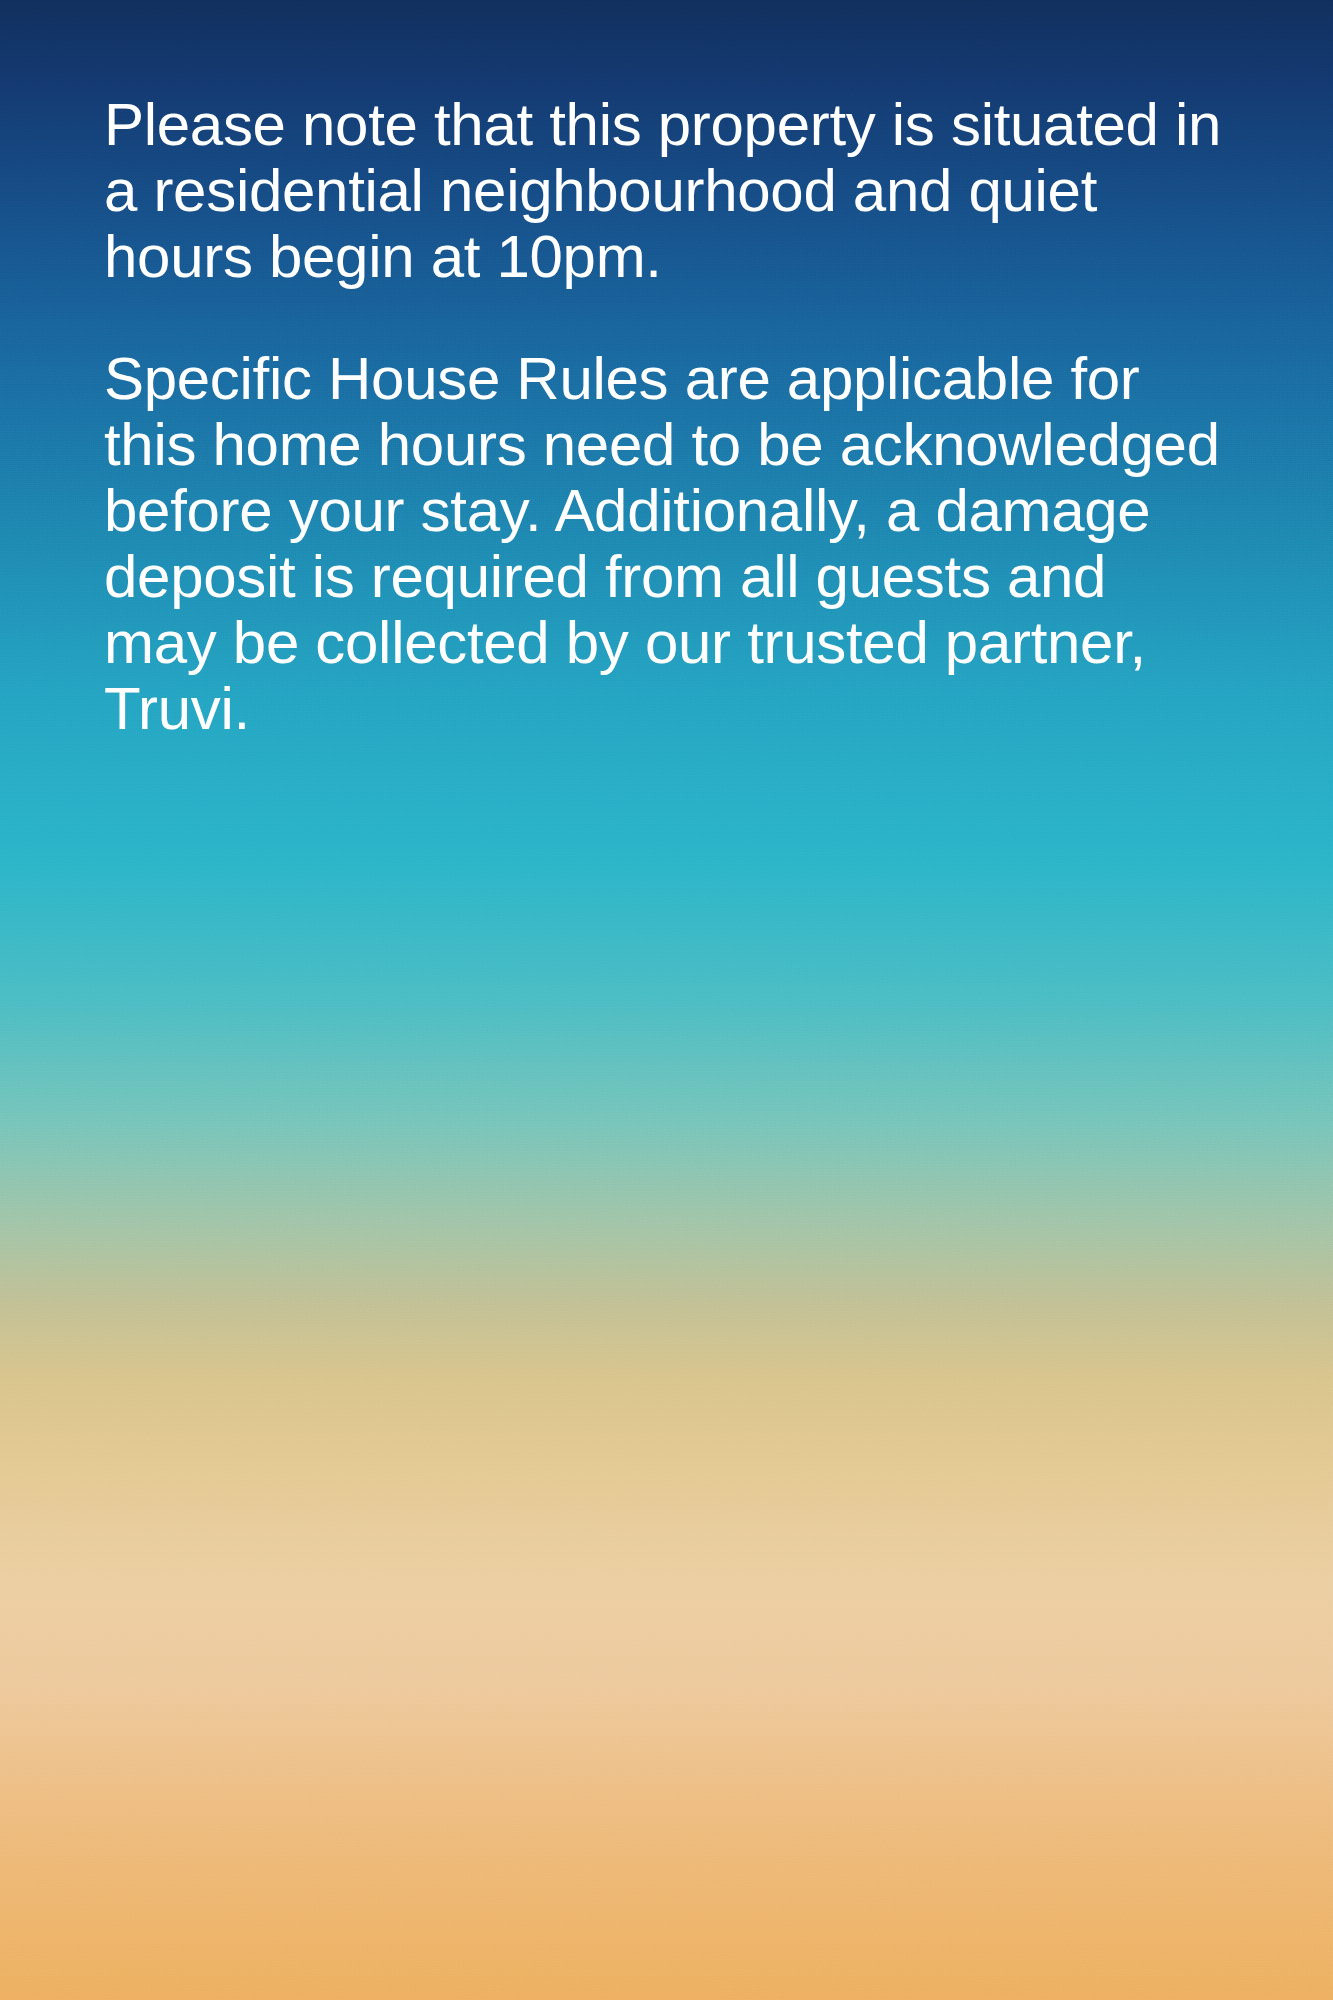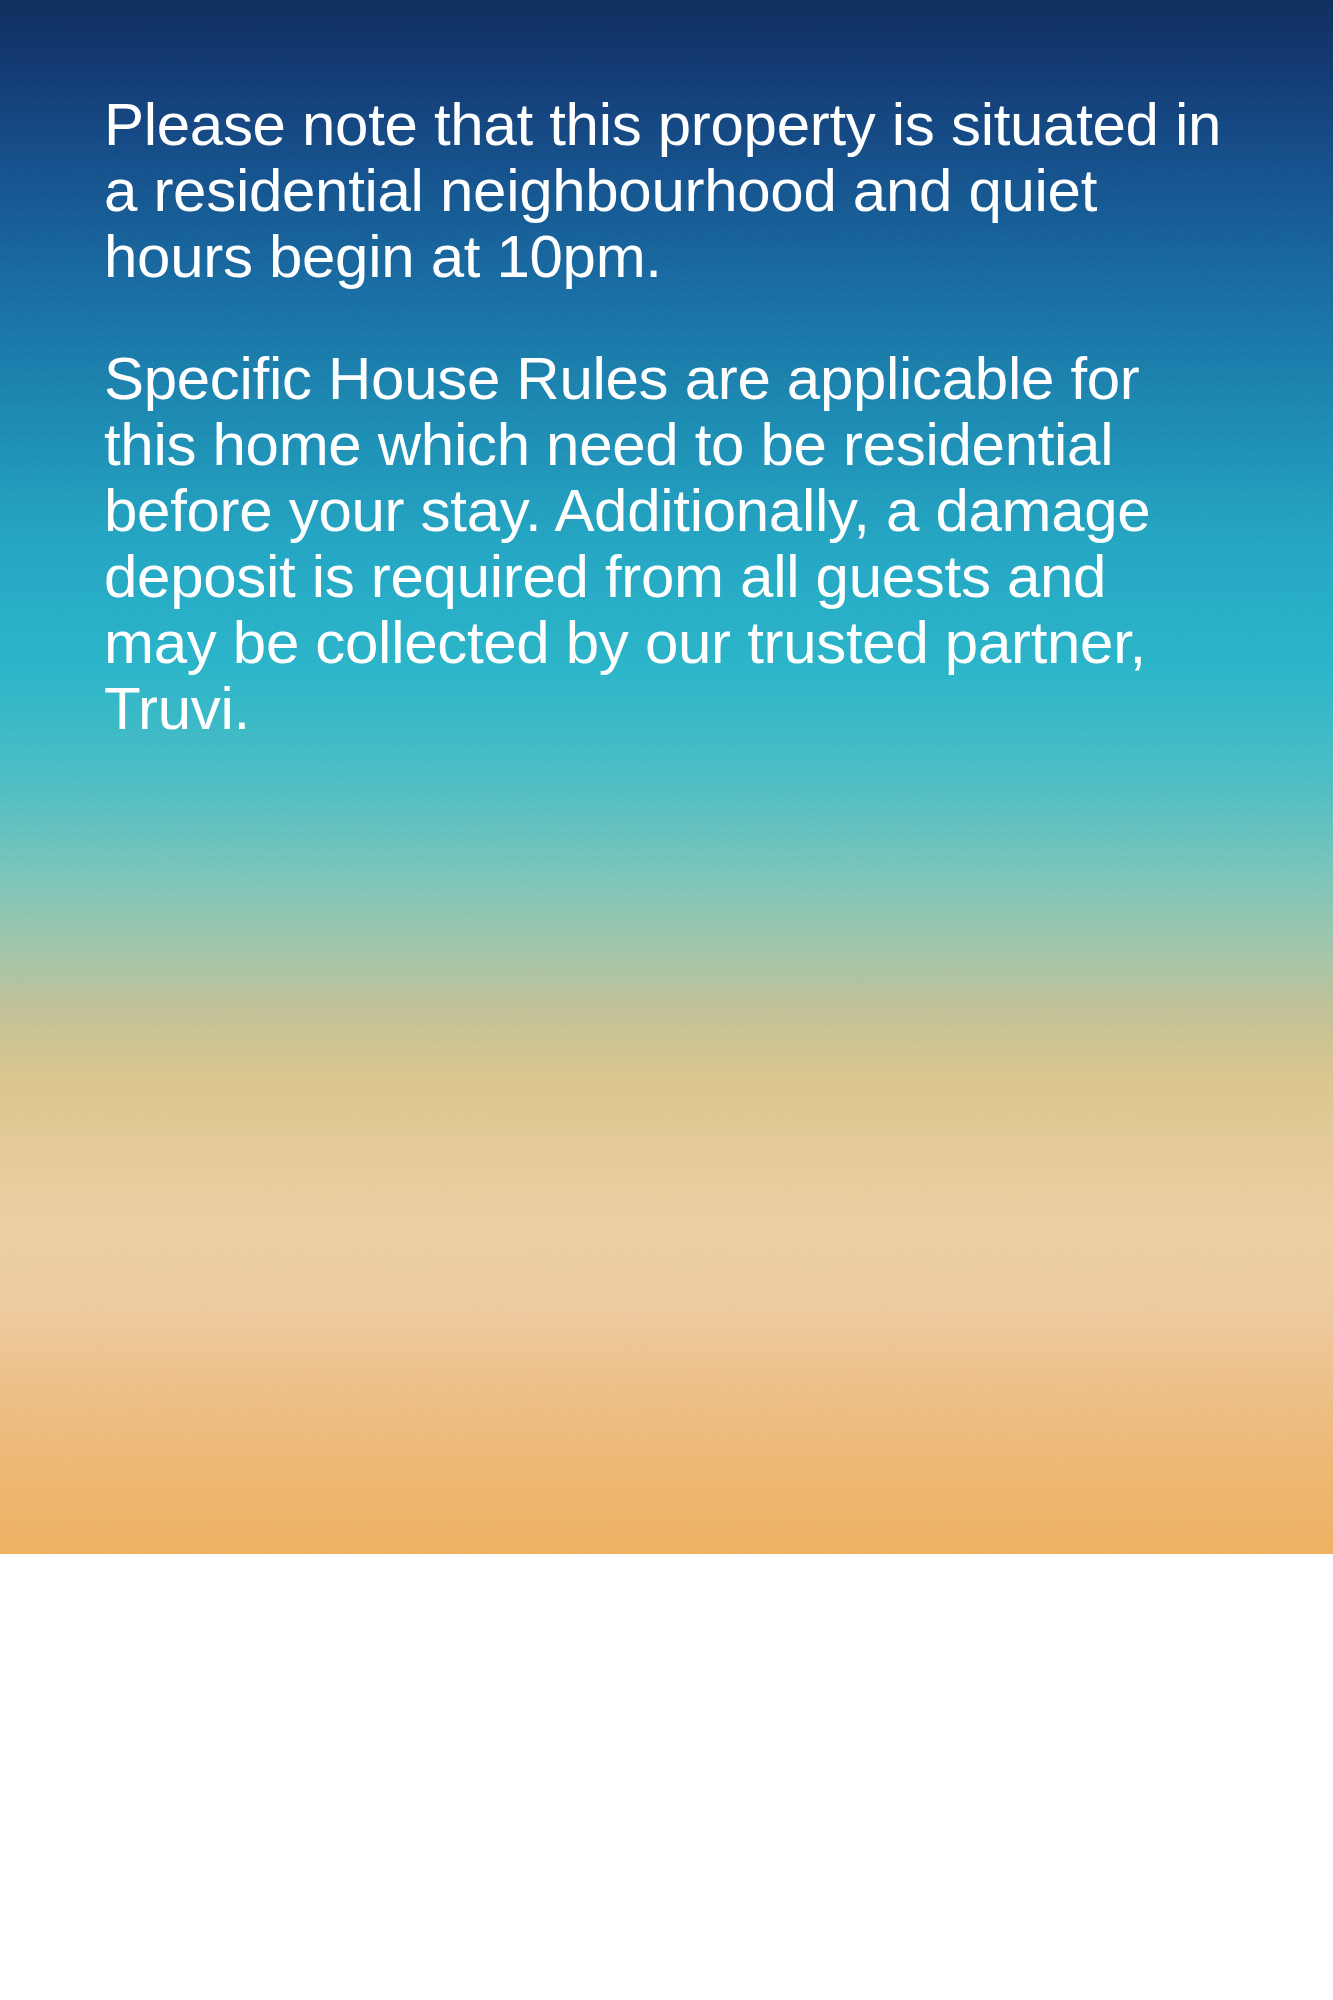--- a/index.html
+++ b/index.html
@@ -10,21 +10,21 @@
   body {
     width: 1333px;
     height: 2000px;
     overflow: hidden;
     font-family: "Liberation Sans", "DejaVu Sans", sans-serif;
   }
 
   #page {
     position: relative;
     width: 1333px;
-    height: 1554px;
+    height: 2000px;
     overflow: hidden;
     background:
       linear-gradient(
         to bottom,
         #11305f   0%,
         #143a72   4%,
         #17538e   11%,
         #1a6ca3   18%,
         #1f8cb4   27%,
         #26a7c4   35%,
@@ -81,16 +81,16 @@
 
 <div id="page">
 
   <div id="grain"></div>
 
   <div id="content">
 
     <p class="paragraph">Please note that this property is situated in a residential neighbourhood and quiet hours begin at 10pm.</p>
 
 
-    <p class="paragraph">Specific House Rules are applicable for this home which need to be residential before your stay. Additionally, a damage deposit is required from all guests and may be collected by our trusted partner, Truvi.</p>
+    <p class="paragraph">Specific House Rules are applicable for this home hours need to be acknowledged before your stay. Additionally, a damage deposit is required from all guests and may be collected by our trusted partner, Truvi.</p>
 
   </div>
 </div>
 
 </body></html>

